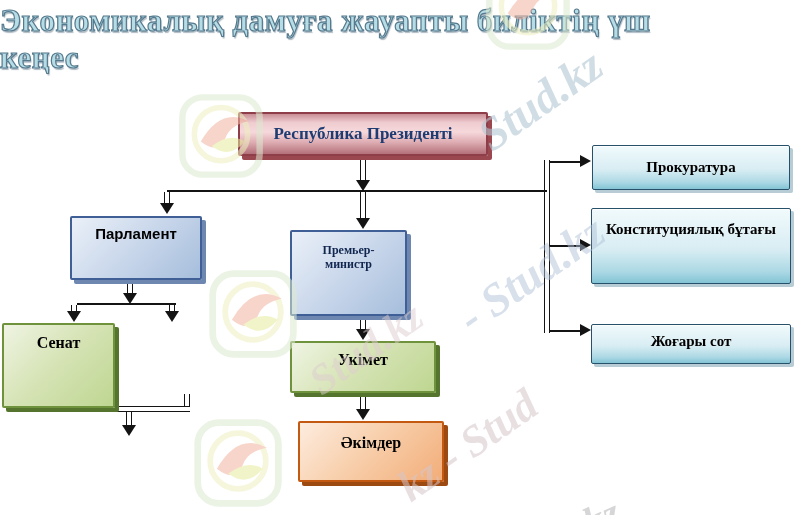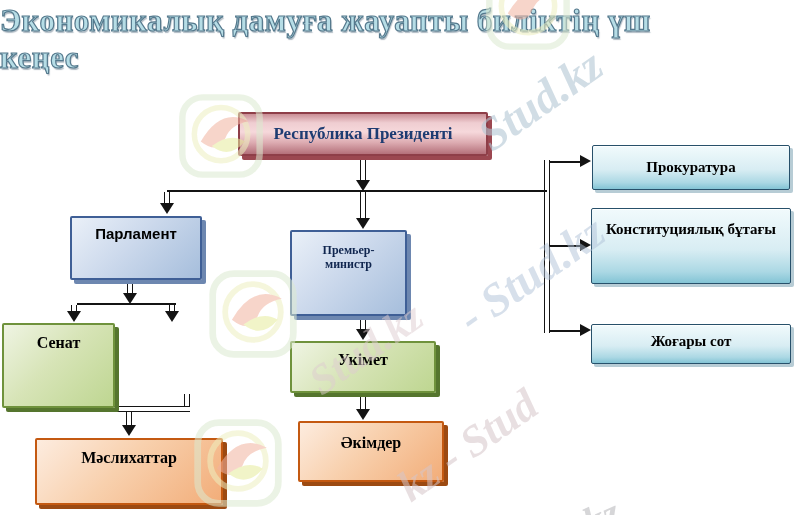--- a/index.html
+++ b/index.html
@@ -123,23 +123,20 @@
   <div class="node blue v-top" style="left:290px;top:230px;width:117px;height:86px;padding-top:12px;font-size:12px;color:#10264f;">
     <span class="lbl">Премьер-
 министр</span>
   </div>
 
   <div class="node green v-top" style="left:2px;top:323px;width:113px;height:85px;padding-top:9px;font-size:16px;">
     <span class="lbl">Сенат</span>
   </div>
 
 
-  <div class="node orange v-top" style="left:35px;top:438px;width:188px;height:67px;padding-top:9px;font-size:16px;">
-    <span class="lbl">Мәслихаттар</span>
-  </div>
 
   <div class="node green v-top" style="left:290px;top:341px;width:146px;height:52px;padding-top:8px;font-size:16px;">
     <span class="lbl">Укімет</span>
   </div>
 
   <div class="node orange v-top" style="left:290px;top:421px;width:146px;height:61px;padding-top:11px;font-size:16px;margin-left:8px;">
     <span class="lbl">Әкімдер</span>
   </div>
 
   <div class="node cyan v-center" style="left:592px;top:145px;width:198px;height:45px;">

